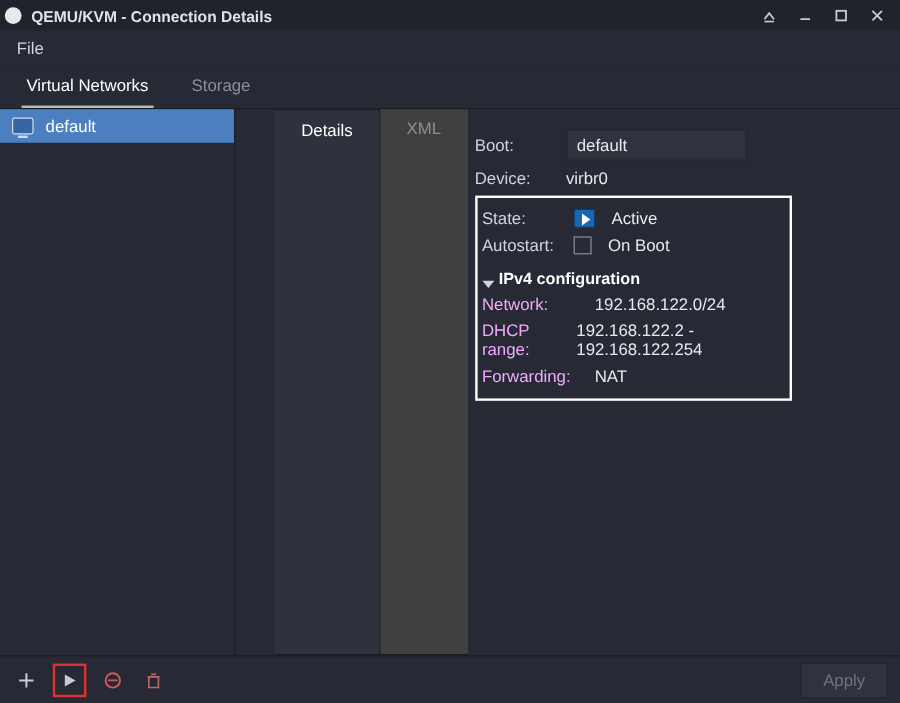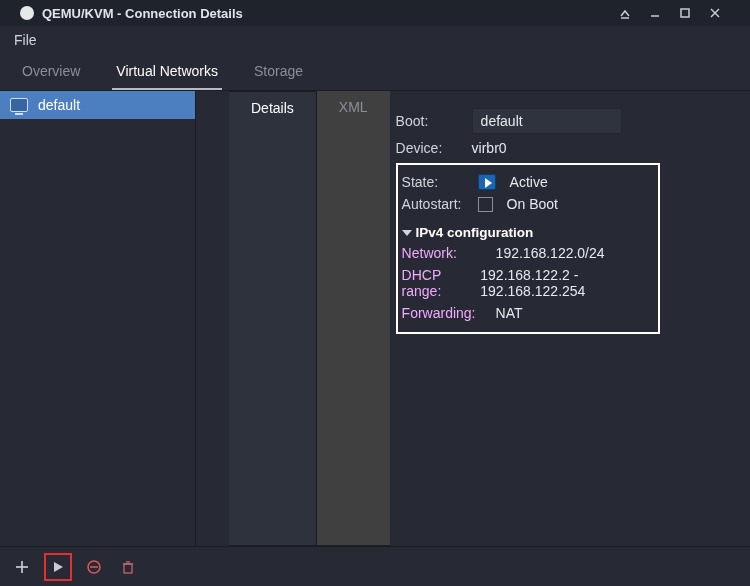--- a/index.html
+++ b/index.html
@@ -11,21 +11,21 @@
     font-size: 13.5px;
     display: flex;
     flex-direction: column;
   }
   
   .titlebar {
     height: 26px;
     background: #1f232b;
     display: flex;
     align-items: center;
-    padding: 0 20px;
+    padding: 0 4px;
     color: #e0e3ea;
     font-weight: 600;
     font-size: 13px;
   }
   .titlebar .app-icon {
     width: 14px; height: 14px;
     border-radius: 50%;
     background: #e8e8e8;
     margin-right: 8px;
     display: inline-block;
@@ -267,21 +267,20 @@
         <line x1="10" y1="2" x2="2" y2="10" stroke="#c8ccd4" stroke-width="1.5"></line>
       </svg>
   </span>
 </div>
 
 <div class="menubar">
   <span class="menu-item">File</span>
 </div>
 
 <div class="main-tabs">
-  <div class="tab">Overview</div>
   <div class="tab active">Virtual Networks</div>
   <div class="tab">Storage</div>
 </div>
 
 <div class="content-row">
   <div class="sidebar">
     <div class="net-list">
       <div class="net-item">
         <span class="mon-icon"></span>
         <span>default</span>
@@ -313,21 +312,21 @@
           <span class="state-icon"></span>
           <span class="val-static">Active</span>
         </div>
 
         <div class="form-row">
           <span class="label">Autostart:</span>
           <span class="checkbox"></span>
           <span class="val-static">On Boot</span>
         </div>
 
-        <div class="section-header" style="margin-top:6px;">
+        <div class="section-header" style="margin-top:6px;align-items:flex-end;">
           <span class="tri"></span>
           <span>IPv4 configuration</span>
         </div>
 
         <div class="form-row">
           <span class="wide-label">Network:</span>
           <span class="val-static">192.168.122.0/24</span>
         </div>
         <div class="form-row">
           <span class="wide-label">DHCP range:</span>
@@ -363,13 +362,14 @@
       </svg>
   </div>
   <div class="tool-btn trash">
     <svg width="14" height="14" viewBox="0 0 14 14">
         <rect x="3" y="4" width="8" height="9" fill="none" stroke="#c06868" stroke-width="1.3"></rect>
         <line x1="2" y1="4" x2="12" y2="4" stroke="#c06868" stroke-width="1.3"></line>
         <line x1="5" y1="2" x2="9" y2="2" stroke="#c06868" stroke-width="1.3"></line>
       </svg>
   </div>
   <div class="flex"></div>
+  <button class="apply-btn">Apply</button>
 </div>
 
 </body></html>

